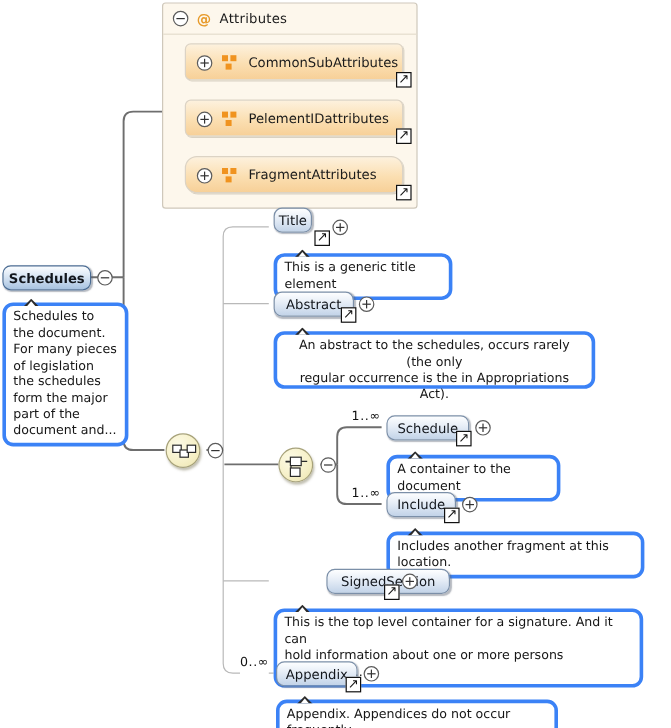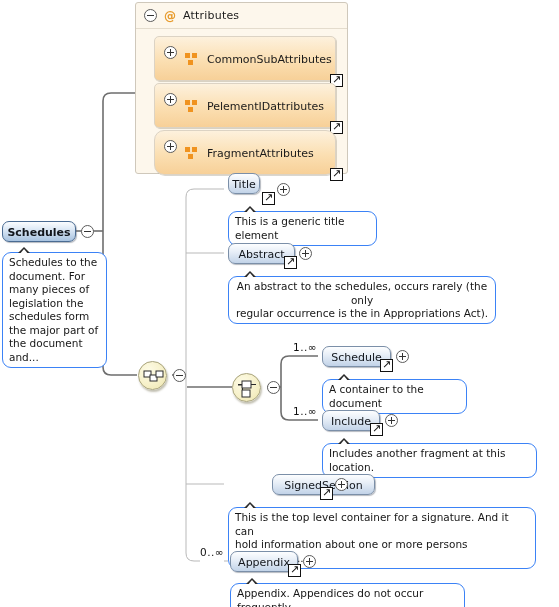--- a/index.html
+++ b/index.html
@@ -19,21 +19,21 @@
   }
   .attr-panel-header{
     position:absolute;left:0;top:0;height:26px;width:100%;
     display:flex;align-items:center;gap:7px;padding-left:8px;box-sizing:border-box;
     border-bottom:1px solid #e4dccd;
   }
   .attr-title{font-size:11px;color:#1b1b1b;letter-spacing:.2px;}
   .at-glyph{font-size:12px;color:#e79a2a;font-weight:bold;line-height:1;}
 
   .attr-row{
-    position:absolute;left:18px;width:182px;height:45px;
+    position:absolute;left:18px;width:182px;height:31px;
     border:1px solid #dcd3c4;border-radius:5px;box-sizing:border-box;
     background:linear-gradient(to bottom,#fdf1dd 0%,#fbdfb2 55%,#f7d098 100%);
     box-shadow:1px 1px 0 rgba(150,140,120,.35);
   }
   .attr-row .lbl{
     position:absolute;left:52px;top:50%;transform:translateY(-50%);
     font-size:11px;color:#1b1b1b;white-space:nowrap;
   }
 
   
@@ -75,21 +75,21 @@
     position:absolute;left:0;right:0;top:50%;transform:translateY(-50%);
     text-align:center;font-size:11px;color:#12161c;white-space:nowrap;
   }
   .node.root{
     border-color:#4a6b92;
     background:linear-gradient(to bottom,#fbfdff 0%,#dce8f5 40%,#a8c3e0 100%);
   }
 
   
   .doc{
-    position:absolute;background:#ffffff;border:1px solid #3b82f6;
+    position:absolute;background:#ffffff;border:3px solid #3b82f6;
     border-radius:9px;box-sizing:border-box;
     font-size:10.5px;line-height:13.5px;color:#161616;
     padding:3px 6px 3px 6px;
   }
   .doc .tail{
     position:absolute;left:14px;top:-6px;width:14px;height:6px;overflow:hidden;
   }
   .doc .tail:before{
     content:"";position:absolute;left:0;top:0;width:0;height:0;
     border-left:7px solid transparent;border-right:7px solid transparent;

